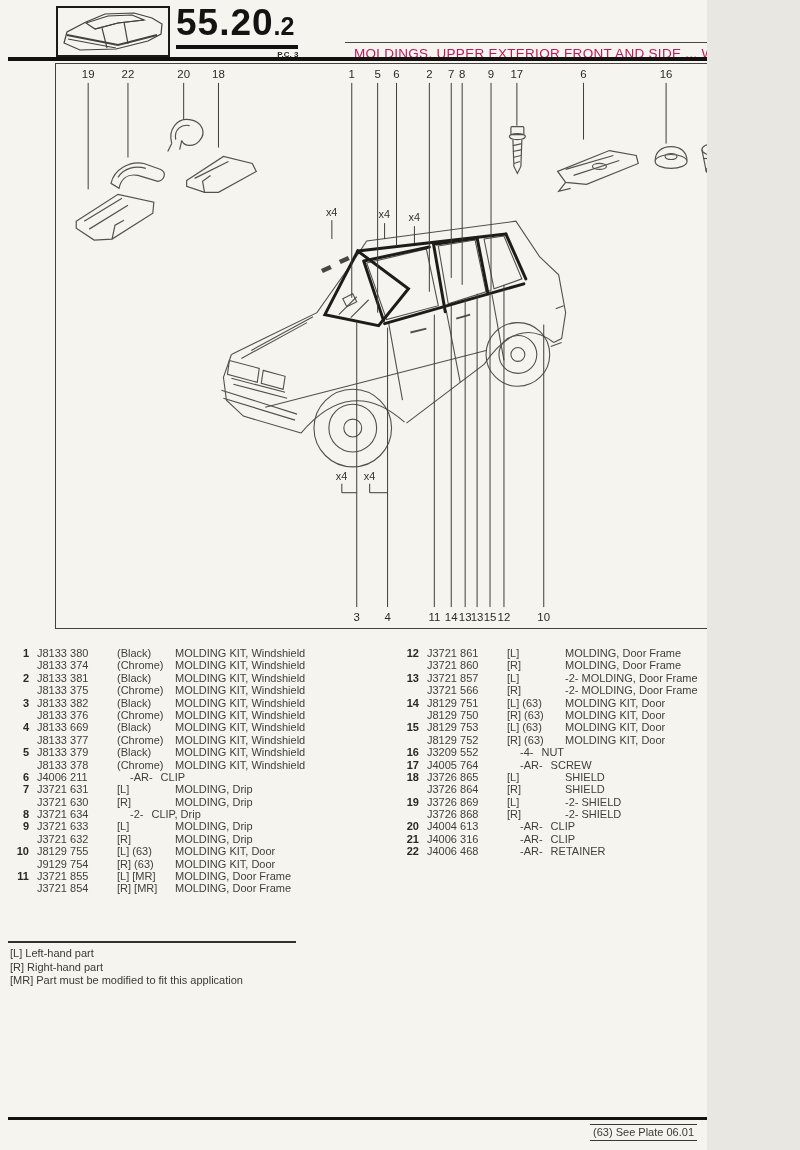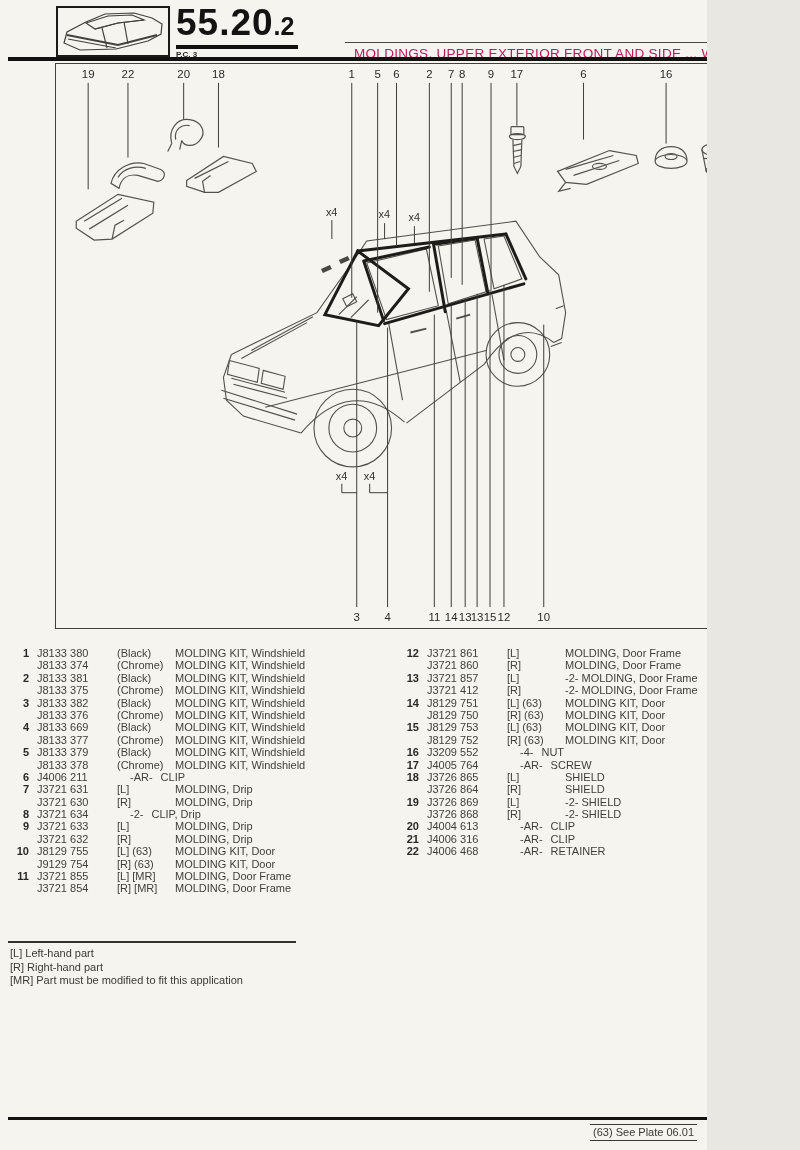--- a/index.html
+++ b/index.html
@@ -6,21 +6,21 @@
   .page{position:relative;width:707px;height:1150px;background:#f5f4ef;
         font-family:"Liberation Sans",sans-serif;color:#2e2c28;overflow:hidden;}
 
   
   .thumb-box{position:absolute;left:56px;top:6px;width:110px;height:47px;
              border:2px solid #1b1a17;background:#f5f4ef;}
   .catalog{position:absolute;left:176px;top:2px;}
   .catalog .num-wrap{display:inline-block;border-bottom:4px solid #121110;padding:0 4px 1px 0;}
   .catalog .num-big{font-size:37px;font-weight:700;letter-spacing:1px;color:#141312;}
   .catalog .num-small{font-size:25px;font-weight:700;color:#141312;}
-  .catalog .pc{font-size:8px;font-weight:700;margin-top:1px;color:#2a2825;}
+  .catalog .pc{font-size:8px;font-weight:700;text-align:right;margin-top:1px;color:#2a2825;}
   .page-title{position:absolute;left:345px;top:42px;width:410px;
               border-top:1.5px solid #4a4742;padding-top:3px;text-align:right;
               font-size:13.5px;color:#be185d;letter-spacing:.3px;white-space:nowrap;}
   .top-rule{position:absolute;left:8px;top:57px;width:741px;height:4px;background:#121110;}
 
   
   .diagram{position:absolute;left:55px;top:63px;width:694px;height:566px;
            border:1.4px solid #44413c;box-sizing:border-box;}
   .diagram svg{display:block;}
   text.co{font-size:11.5px;fill:#2c2a26;}
@@ -366,21 +366,21 @@
         <span class="desc">MOLDING, Door Frame</span>
       </div>
       <div class="plist-line">
         <span class="ref">13</span>
         <span class="pn">J3721 857</span>
         <span class="note">[L]</span>
         <span class="desc">-2- MOLDING, Door Frame</span>
       </div>
       <div class="plist-line">
         <span class="ref"></span>
-        <span class="pn">J3721 412</span>
+        <span class="pn">J3721 566</span>
         <span class="note">[R]</span>
         <span class="desc">-2- MOLDING, Door Frame</span>
       </div>
       <div class="plist-line">
         <span class="ref">14</span>
         <span class="pn">J8129 751</span>
         <span class="note">[L] (63)</span>
         <span class="desc">MOLDING KIT, Door</span>
       </div>
       <div class="plist-line">

